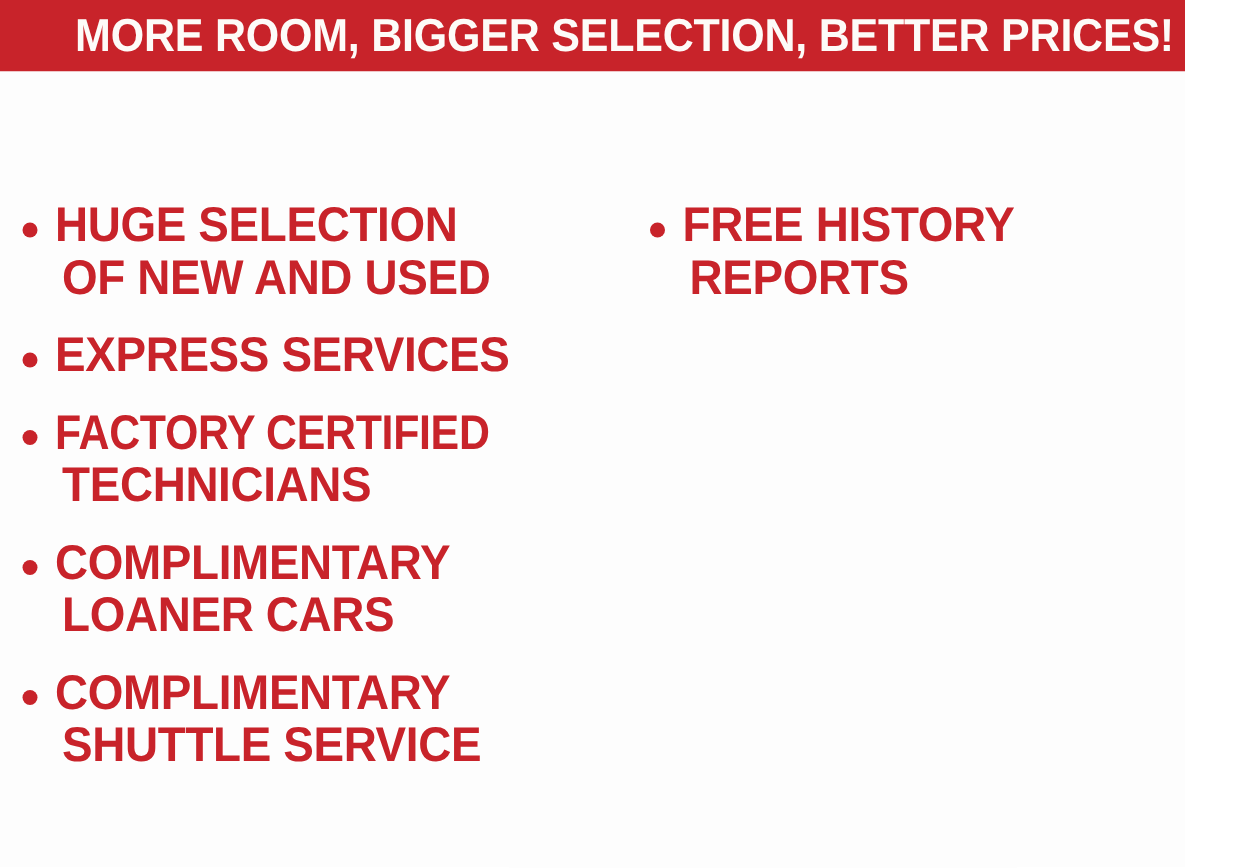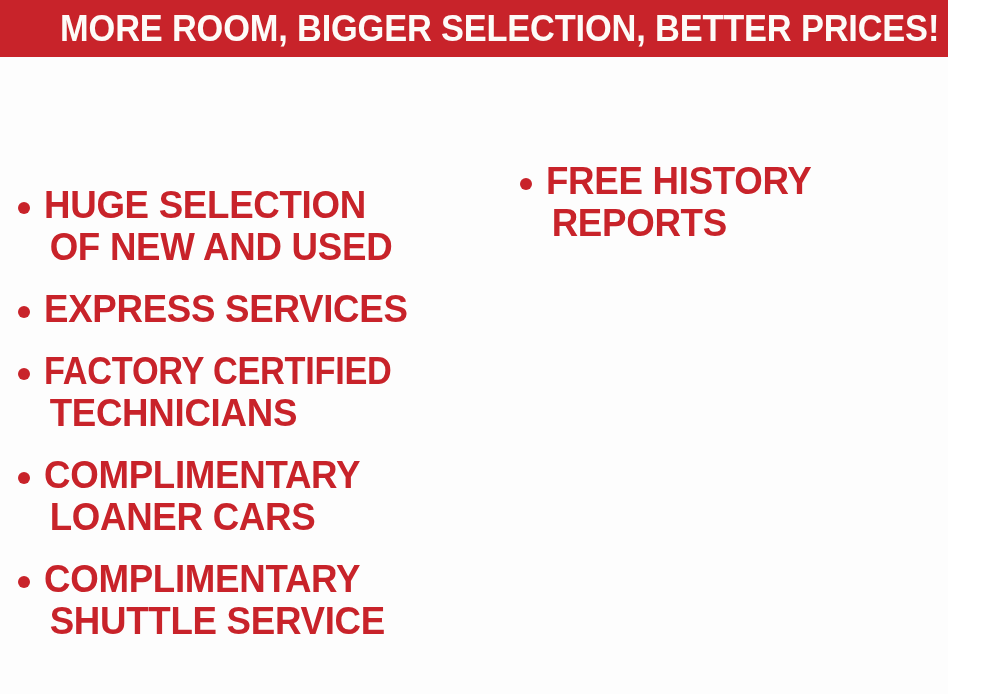--- a/index.html
+++ b/index.html
@@ -69,21 +69,21 @@
     position: absolute;
     left: 0;
     top: 160px;
     width: 1000px;
     height: 534px;
   }
   .column {
     position: absolute;
     top: 0;
   }
-  #col-left  { left: 18px;  width: 480px; margin-top: 24px; }
+  #col-left  { left: 18px;  width: 480px; }
   #col-right { left: 520px; width: 480px; }
 
   .bullet-item {
     display: flex;
     align-items: flex-start;
     margin-bottom: 20px;
   }
   .bullet-dot {
     flex: 0 0 auto;
     width: 12px;

